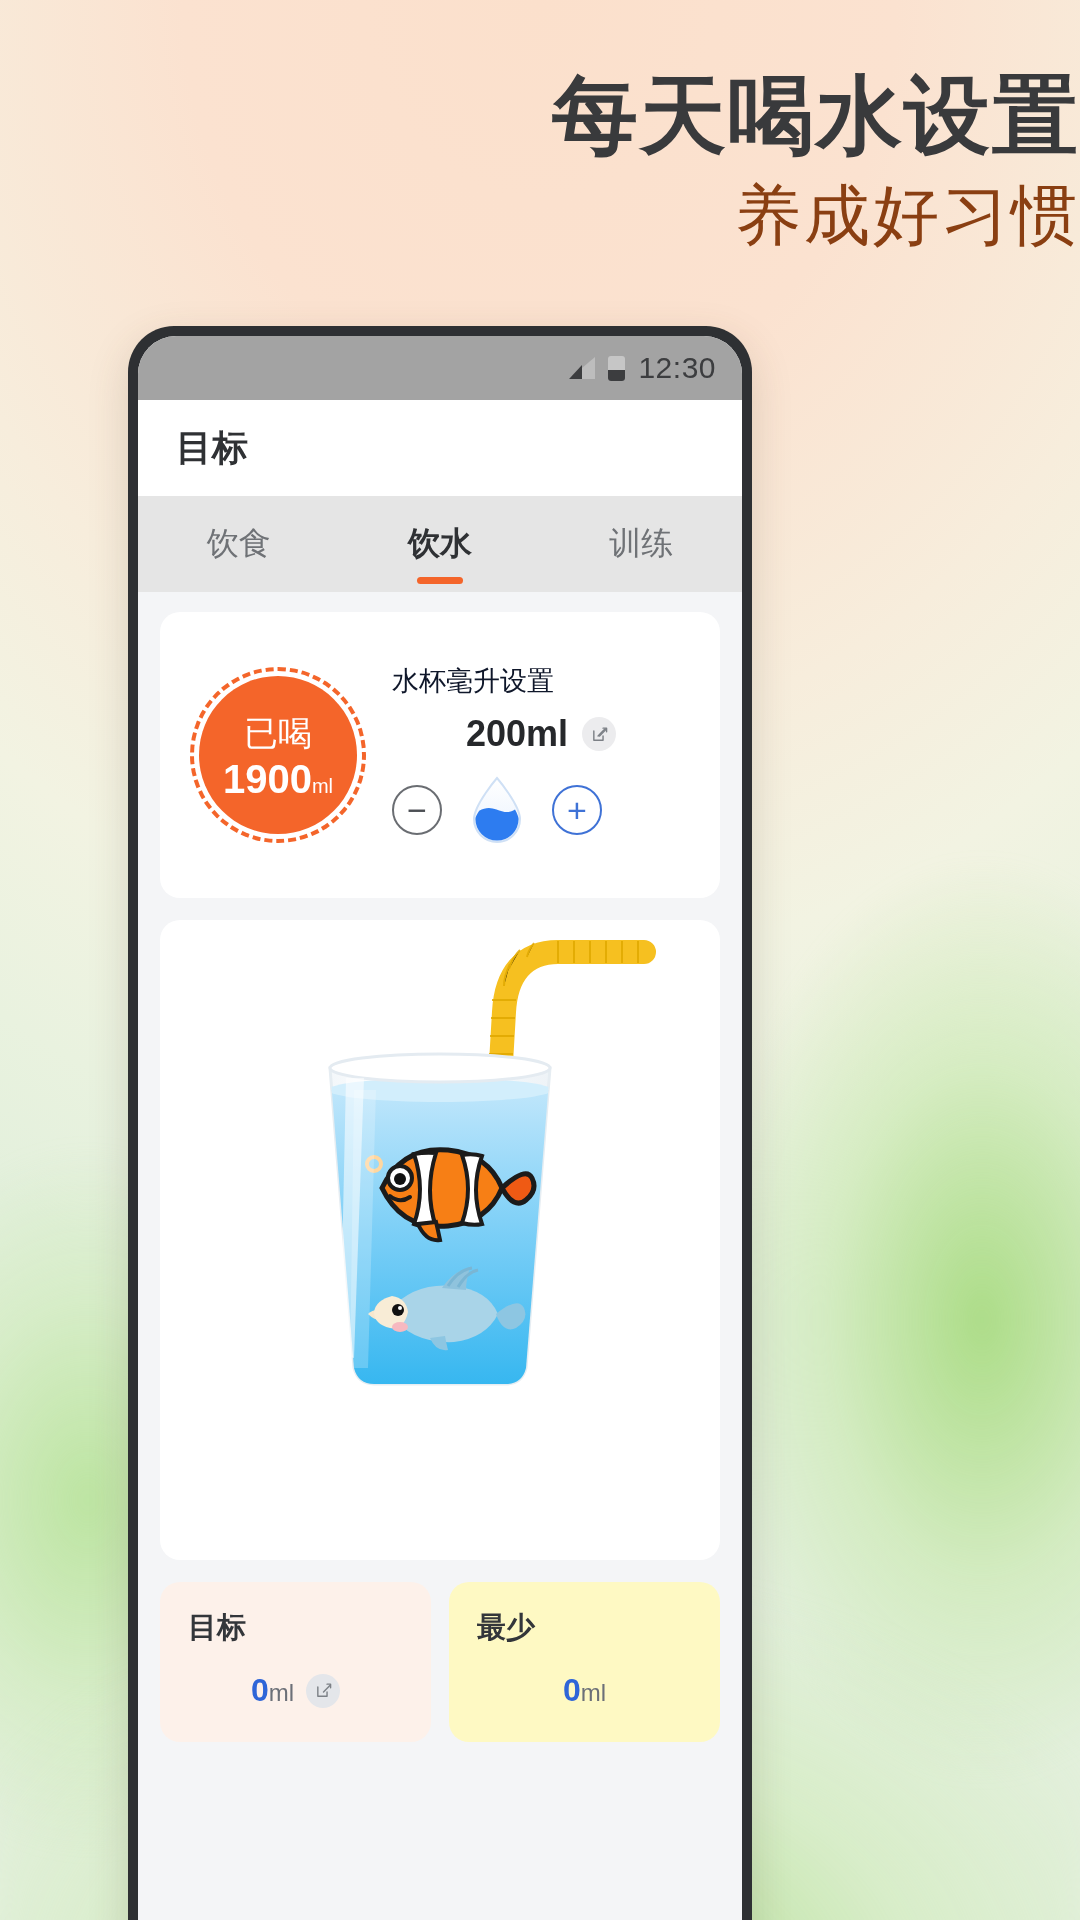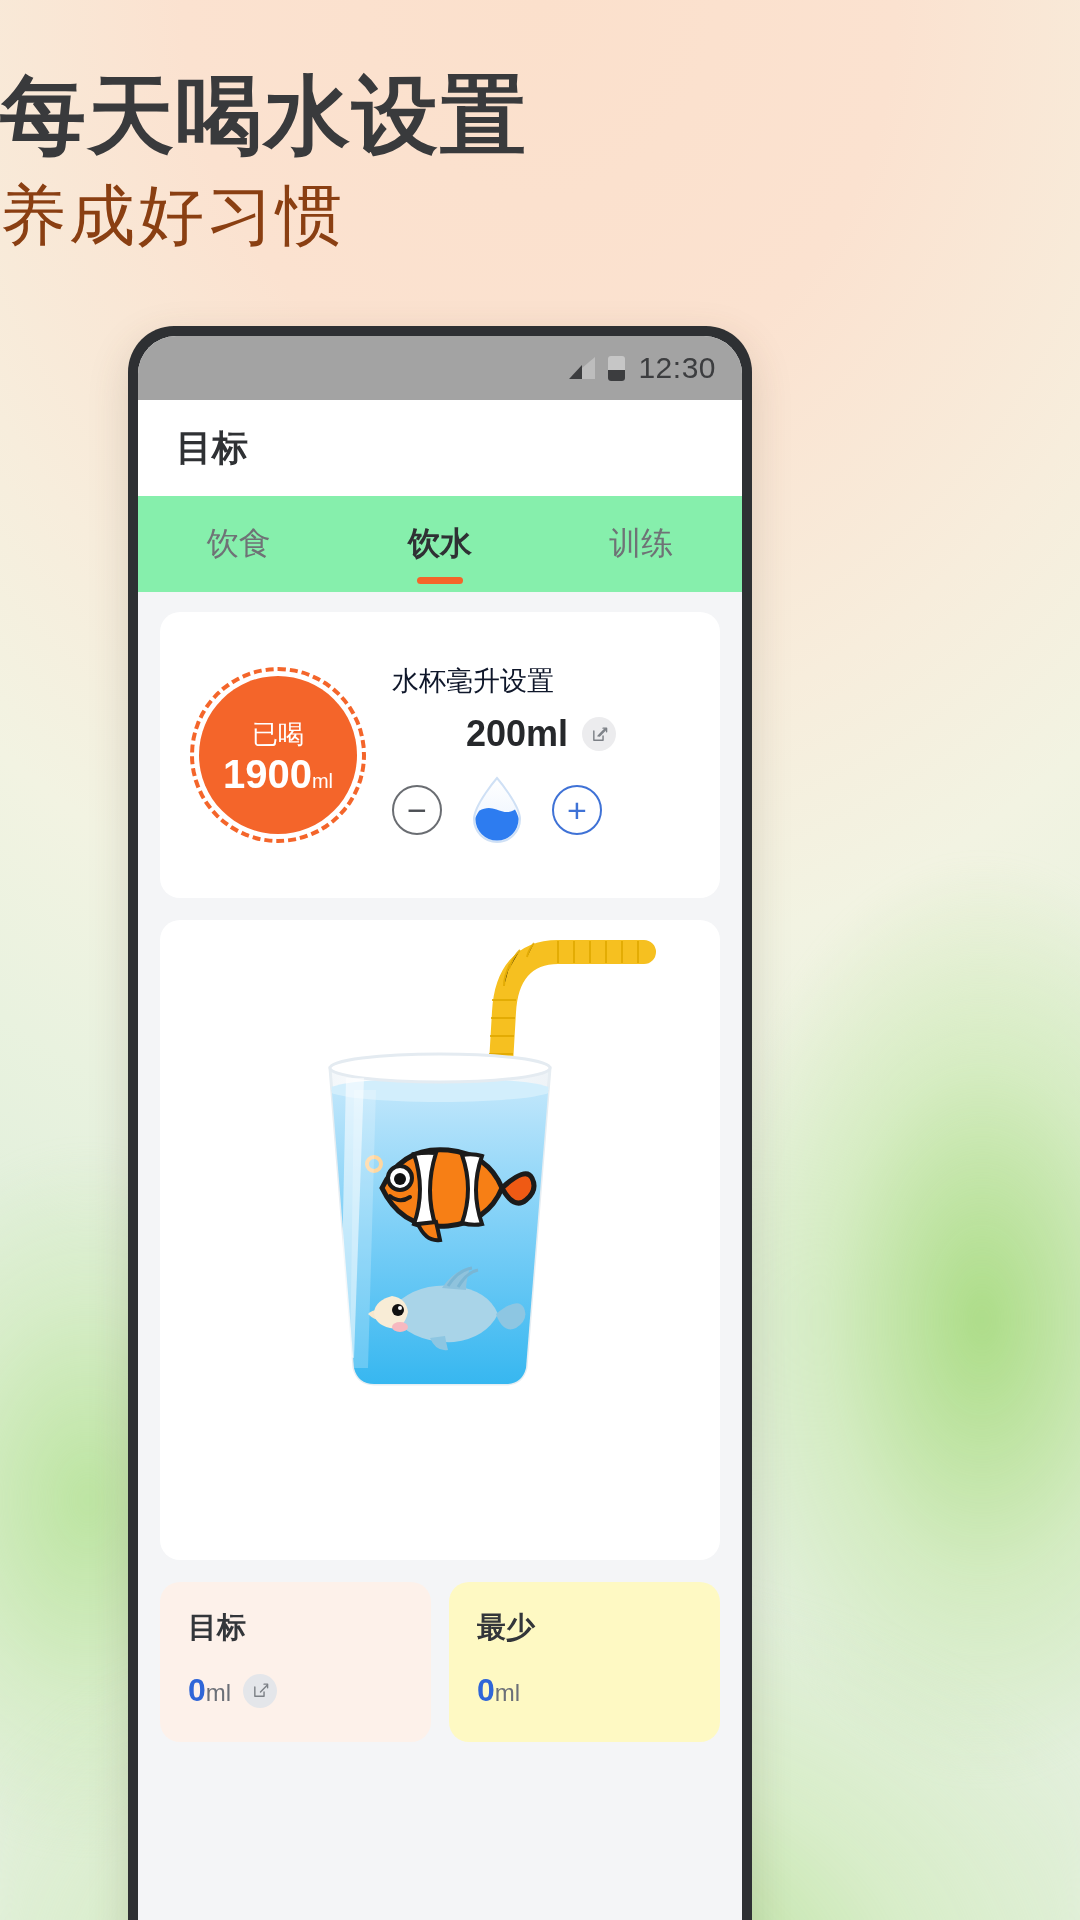--- a/index.html
+++ b/index.html
@@ -33,21 +33,21 @@
     filter:blur(14px);
   }
   .bg-white-sheen{
     position:absolute; left:40px; top:1180px; width:430px; height:560px;
     background:radial-gradient(50% 50% at 50% 50%, rgba(255,255,255,.75) 0%, rgba(255,255,255,0) 72%);
     filter:blur(6px);
   }
 
   
   .headline{
-    position:absolute; left:0; right:0; top:72px; text-align:left; z-index:5;
+    position:absolute; left:0; right:0; top:72px; text-align:right; z-index:5;
   }
   .headline .title{
     font-size:86px; line-height:1.0; font-weight:bold; color:#393a3c;
     letter-spacing:2px;
   }
   .headline .subtitle{
     margin-top:24px;
     font-size:66px; line-height:1.0; font-weight:normal; color:#8a3f12;
     letter-spacing:3px;
   }
@@ -100,21 +100,21 @@
   .clock{ font-size:30px; color:#3c3d3f; letter-spacing:.5px; }
 
   
   .app-title{
     flex:0 0 96px; display:flex; align-items:center;
     padding-left:38px; font-size:36px; color:#2f3134; font-weight:bold;
   }
 
   
   .tabs{
-    flex:0 0 96px; display:flex; background:#86efac; position:relative;
+    flex:0 0 96px; display:flex; background:#e5e5e5; position:relative;
   }
   .tab{
     flex:1; display:flex; flex-direction:column; align-items:center; justify-content:center;
     font-size:32px; color:#6f7276; position:relative;
   }
   .tab.active{ color:#2f3134; font-weight:bold; }
   .tab .bar{
     position:absolute; bottom:8px; left:50%; transform:translateX(-50%);
     width:46px; height:7px; border-radius:4px; background:#f4652a; display:none;
   }
@@ -137,21 +137,21 @@
     display:flex; align-items:center; justify-content:center;
   }
   .ring .dash{
     position:absolute; inset:0; border-radius:50%;
     border:4px dashed #f4652a;
   }
   .ring .fill{
     position:absolute; inset:9px; border-radius:50%; background:#f4652a;
     display:flex; flex-direction:column; align-items:center; justify-content:center; gap:2px;
   }
-  .ring .lbl{ color:#fff; font-size:26px; }
+  .ring .lbl{ color:#fff; font-size:34px; }
   .ring .val{ color:#fff; font-size:40px; font-weight:bold; line-height:1; }
   .ring .val .unit{ font-size:20px; font-weight:normal; }
 
   .setting-right{ flex:1; display:flex; flex-direction:column; gap:14px; }
   .set-label{ font-size:27px; color:#0f172a; }
   .set-value-row{ display:flex; align-items:center; gap:14px;justify-content:center; }
   .set-value{ font-size:36px; color:#26282b; font-weight:bold; }
   .edit-chip{
     width:34px; height:34px; border-radius:50%; background:#ececee;
     display:flex; align-items:center; justify-content:center;
@@ -182,21 +182,21 @@
 
   
   .mini-row{ display:flex; gap:18px; margin-top:22px; }
   .mini{
     flex:1; border-radius:20px; padding:26px 28px 30px 28px; height:160px;
   }
   .mini.goal{ background:#fdf1ea; }
   .mini.min{ background:#fef9c3; }
   .mini .m-label{ font-size:29px; color:#33363a; font-weight:bold; }
   .mini .m-value-row{
-    margin-top:24px; display:flex; align-items:center; gap:12px;
+    margin-top:24px; display:flex; align-items:center; justify-content:center; gap:12px;
   }
   .mini .m-value{ font-size:32px; color:#2f66d8; font-weight:bold; }
   .mini .m-value .unit{ font-size:24px; color:#6c7078; font-weight:normal; }
   .mini .edit-chip{ background:#e4e6ea; }
 </style>
 </head>
 <body>
 
 <div class="bg-base"></div>
 <div class="bg-white-sheen"></div>

